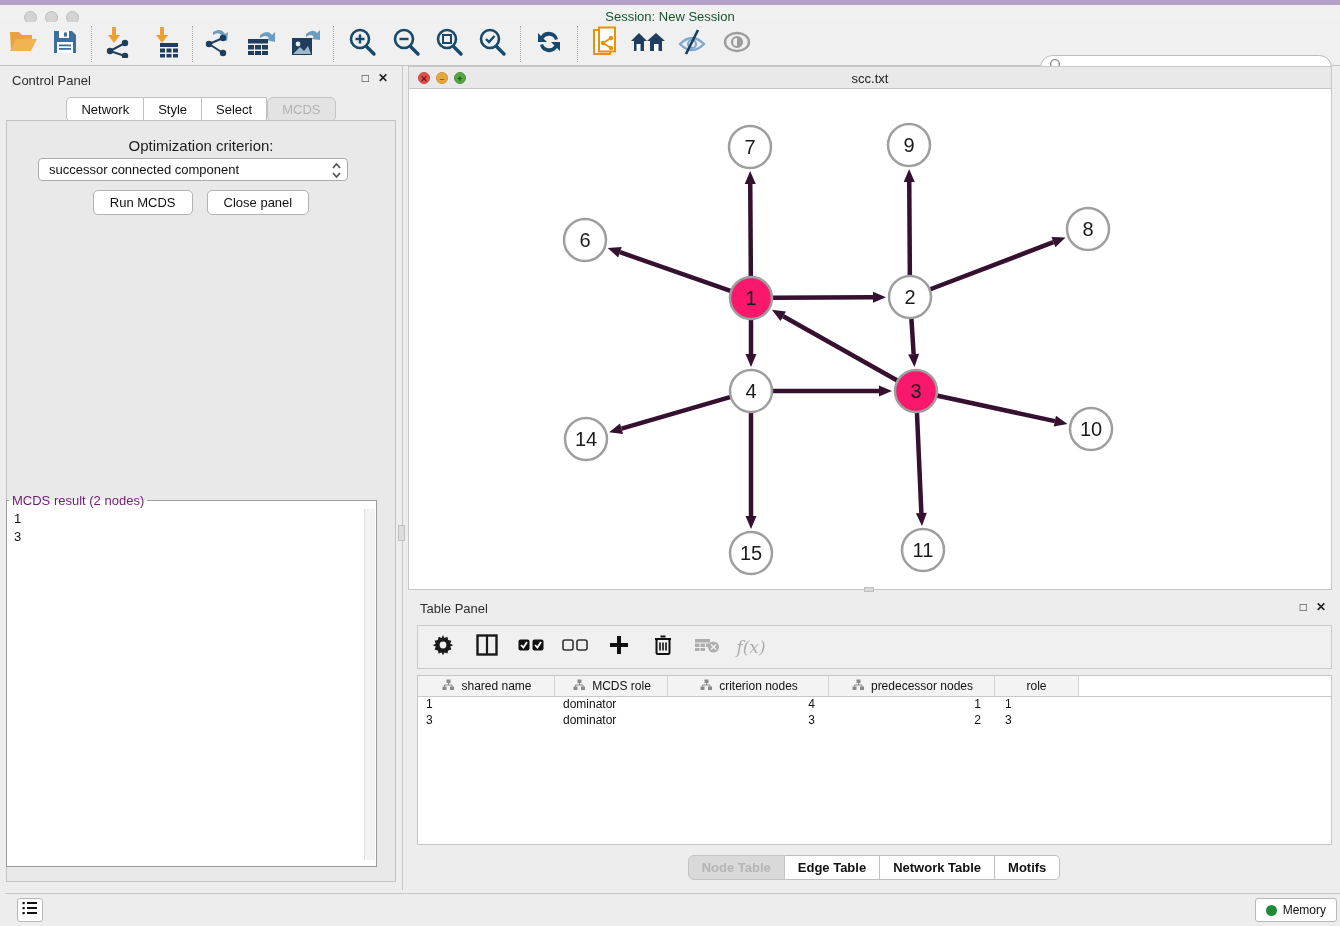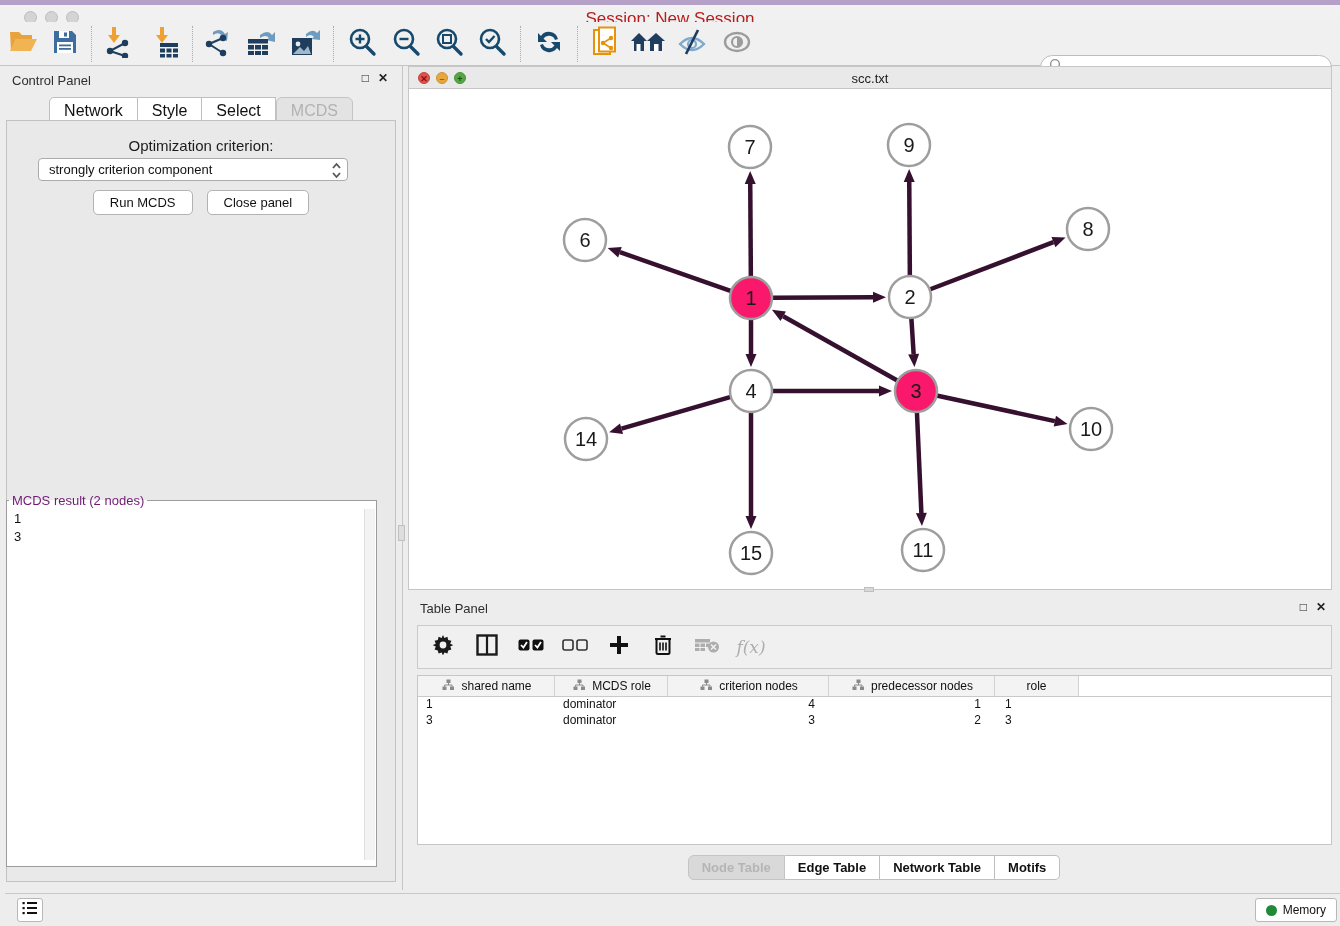--- a/index.html
+++ b/index.html
@@ -2,36 +2,36 @@
 <html><head>
 <meta charset="utf-8">
 <style>
   * { margin:0; padding:0; box-sizing:border-box; }
   html,body { width:1340px; height:926px; font-family:"Liberation Sans",sans-serif; background:#EDEDED; overflow:hidden; }
   .window { position:absolute; inset:0; width:1340px; height:926px; background:#EDEDED; }
 
   
   .titlebar { position:absolute; left:0; top:0; width:1340px; height:22px; background:#F1F1F1; border-top:5px solid #B5A0C8; }
   .tl-dot { position:absolute; top:6px; width:13px; height:13px; border-radius:50%; background:#D4D4D4; border:1px solid #BDBDBD; }
-  .main-title { position:absolute; top:4px; left:0; width:100%; text-align:center; font-size:17px; color:#b91c1c; }
+  .main-title { position:absolute; top:4px; left:0; width:100%; text-align:center; font-size:13px; color:#14532d; }
 
   
   .toolbar { position:absolute; left:0; top:22px; width:1340px; height:44px; background:#F0F0F0; border-bottom:1px solid #C4C4C4; }
   .tb-btn { position:absolute; top:5px; width:34px; height:34px; display:flex; align-items:center; justify-content:center; }
   .tb-sep { position:absolute; top:4px; height:36px; width:0; border-left:1px dotted #ABABAB; }
   .searchbox { position:absolute; left:1040px; top:33px; width:292px; height:25px; background:#FFFFFF; border:1px solid #BDBDBD; border-radius:13px; display:flex; align-items:center; padding-left:8px; }
   .searchbox input { border:none; outline:none; flex:1; font-size:13px; background:transparent; margin-left:5px; }
 
   
   .control-panel { position:absolute; left:0; top:66px; width:403px; height:824px; background:#EDEDED; border-right:1px solid #C6C6C6; }
   .cp-title { position:absolute; left:12px; top:7px; font-size:13px; color:#2E2E2E; }
   .panel-float-icons { position:absolute; top:6px; right:14px; display:flex; gap:9px; align-items:center; }
   .float-ico { font-size:12px; color:#222; line-height:12px; }
   .seg-tabs { position:absolute; top:31px; left:0; width:100%; display:flex; justify-content:center; }
-  .seg-tabs .tab { font-size:16px; color:#111; background:#FFFFFF; border:1px solid #BFBFBF; border-left:none; padding:4px 14px; cursor:default; }
+  .seg-tabs .tab { font-size:13px; color:#111; background:#FFFFFF; border:1px solid #BFBFBF; border-left:none; padding:4px 14px; cursor:default; }
   .seg-tabs .tab:first-child { border-left:1px solid #BFBFBF; border-radius:5px 0 0 5px; }
   .seg-tabs .tab:last-child { border-radius:0 5px 5px 0; }
   .seg-tabs .tab.active { background:#E3E3E3; color:#B2B2B2; border-radius:6px; border:1px solid #C4C4C4; }
   .cp-body { position:absolute; left:6px; top:54px; width:390px; height:762px; background:#E9E9E9; border:1px solid #C2C2C2; }
   .opt-label { position:absolute; top:71px; width:100%; text-align:center; font-size:15px; color:#1C1C1C; }
   .select { position:absolute; left:38px; top:92px; width:310px; height:23px; background:#FFFFFF; border:1px solid #ABABAB; border-radius:4px; display:flex; align-items:center; font-size:13px; color:#111; padding-left:10px; }
   .select .stepper { position:absolute; right:5px; top:3px; }
   .cp-buttons { position:absolute; top:124px; width:100%; display:flex; justify-content:center; gap:14px; }
   .btn { background:#FFFFFF; border:1px solid #B3B3B3; border-radius:5px; font-size:13px; color:#111; padding:4px 16px; font-family:"Liberation Sans",sans-serif; }
   .mcds-fieldset { position:absolute; left:6px; top:427px; width:371px; height:374px; border:1px solid #9C9C9C; background:#FFFFFF; }
@@ -251,21 +251,21 @@
     </div>
     <div class="seg-tabs" id="control-tabs">
         <span class="tab">Network</span>
         <span class="tab">Style</span>
         <span class="tab">Select</span>
         <span class="tab active">MCDS</span>
       </div>
     <div class="cp-body"></div>
     <div class="opt-label">Optimization criterion:</div>
     <div class="select">
-      <span>strongly criterion component</span>
+      <span>successor connected component</span>
       <span class="stepper"><svg width="11" height="17" viewBox="0 0 11 17">
             <path d="M2 6 L5.5 2 L9 6" fill="none" stroke="#555" stroke-width="1.8"></path>
             <path d="M2 11 L5.5 15 L9 11" fill="none" stroke="#555" stroke-width="1.8"></path>
           </svg></span>
     </div>
     <div class="cp-buttons">
       <button class="btn">Run MCDS</button>
       <button class="btn">Close panel</button>
     </div>
     <fieldset class="mcds-fieldset">

